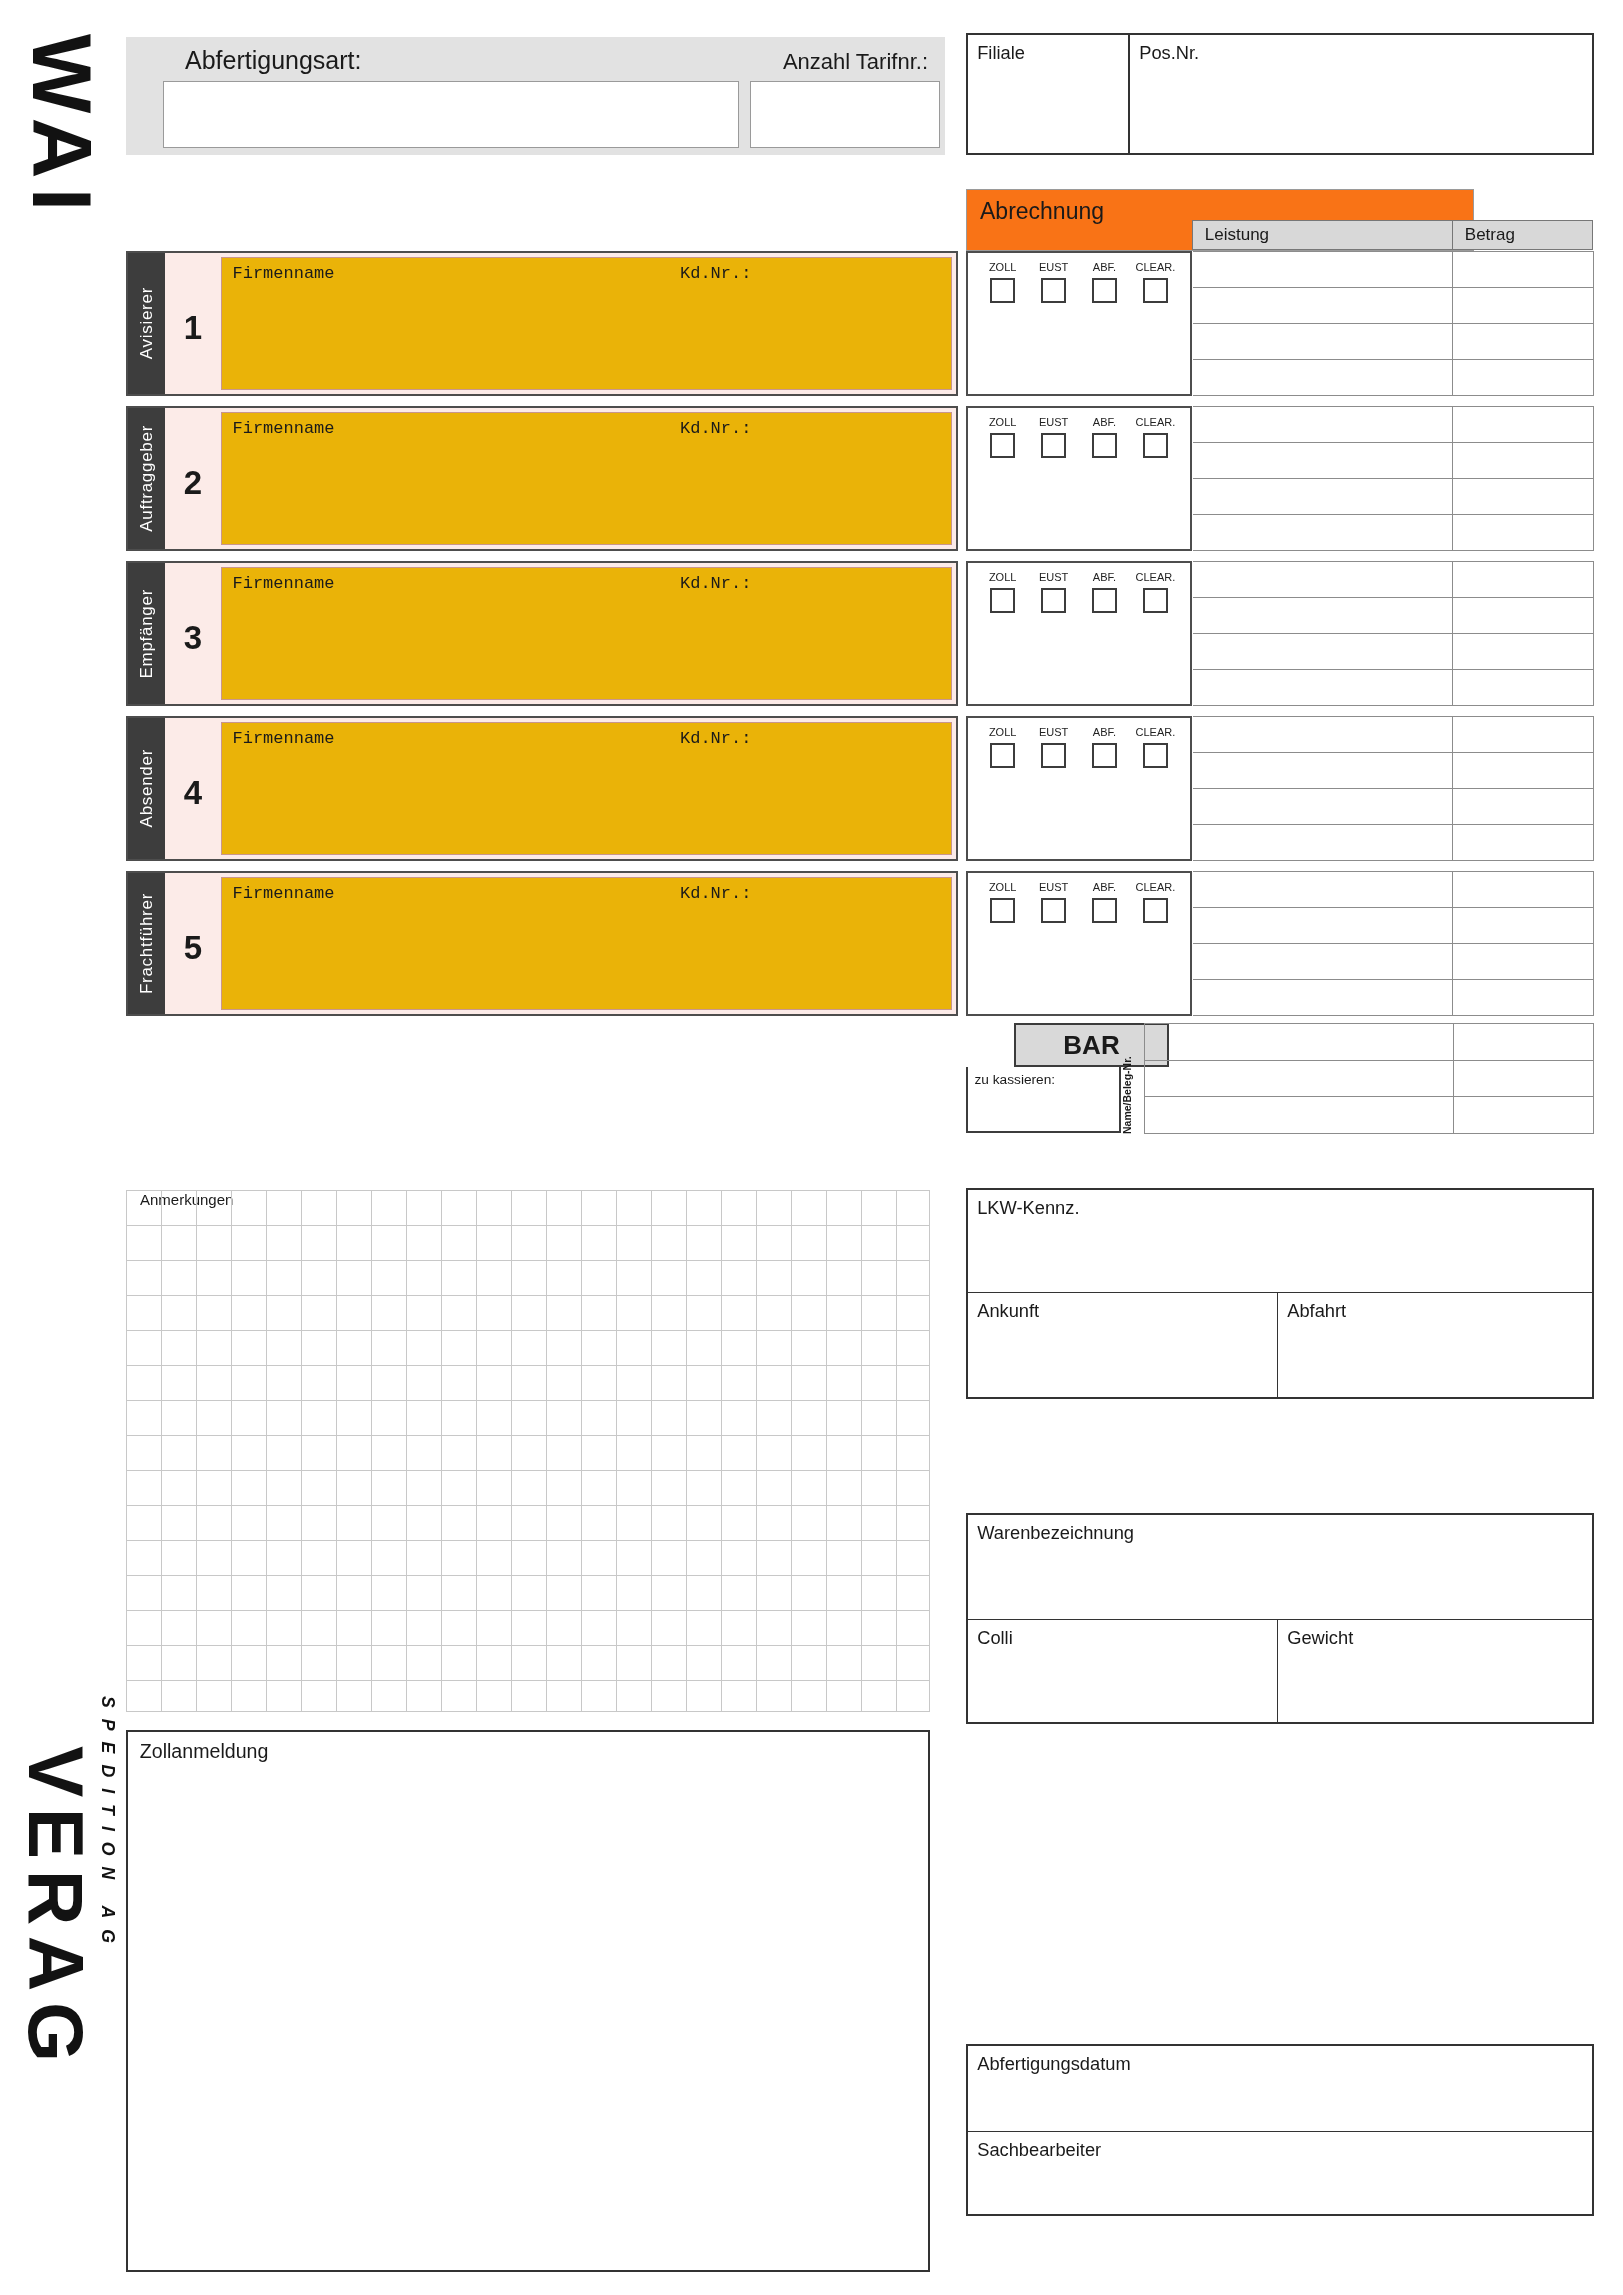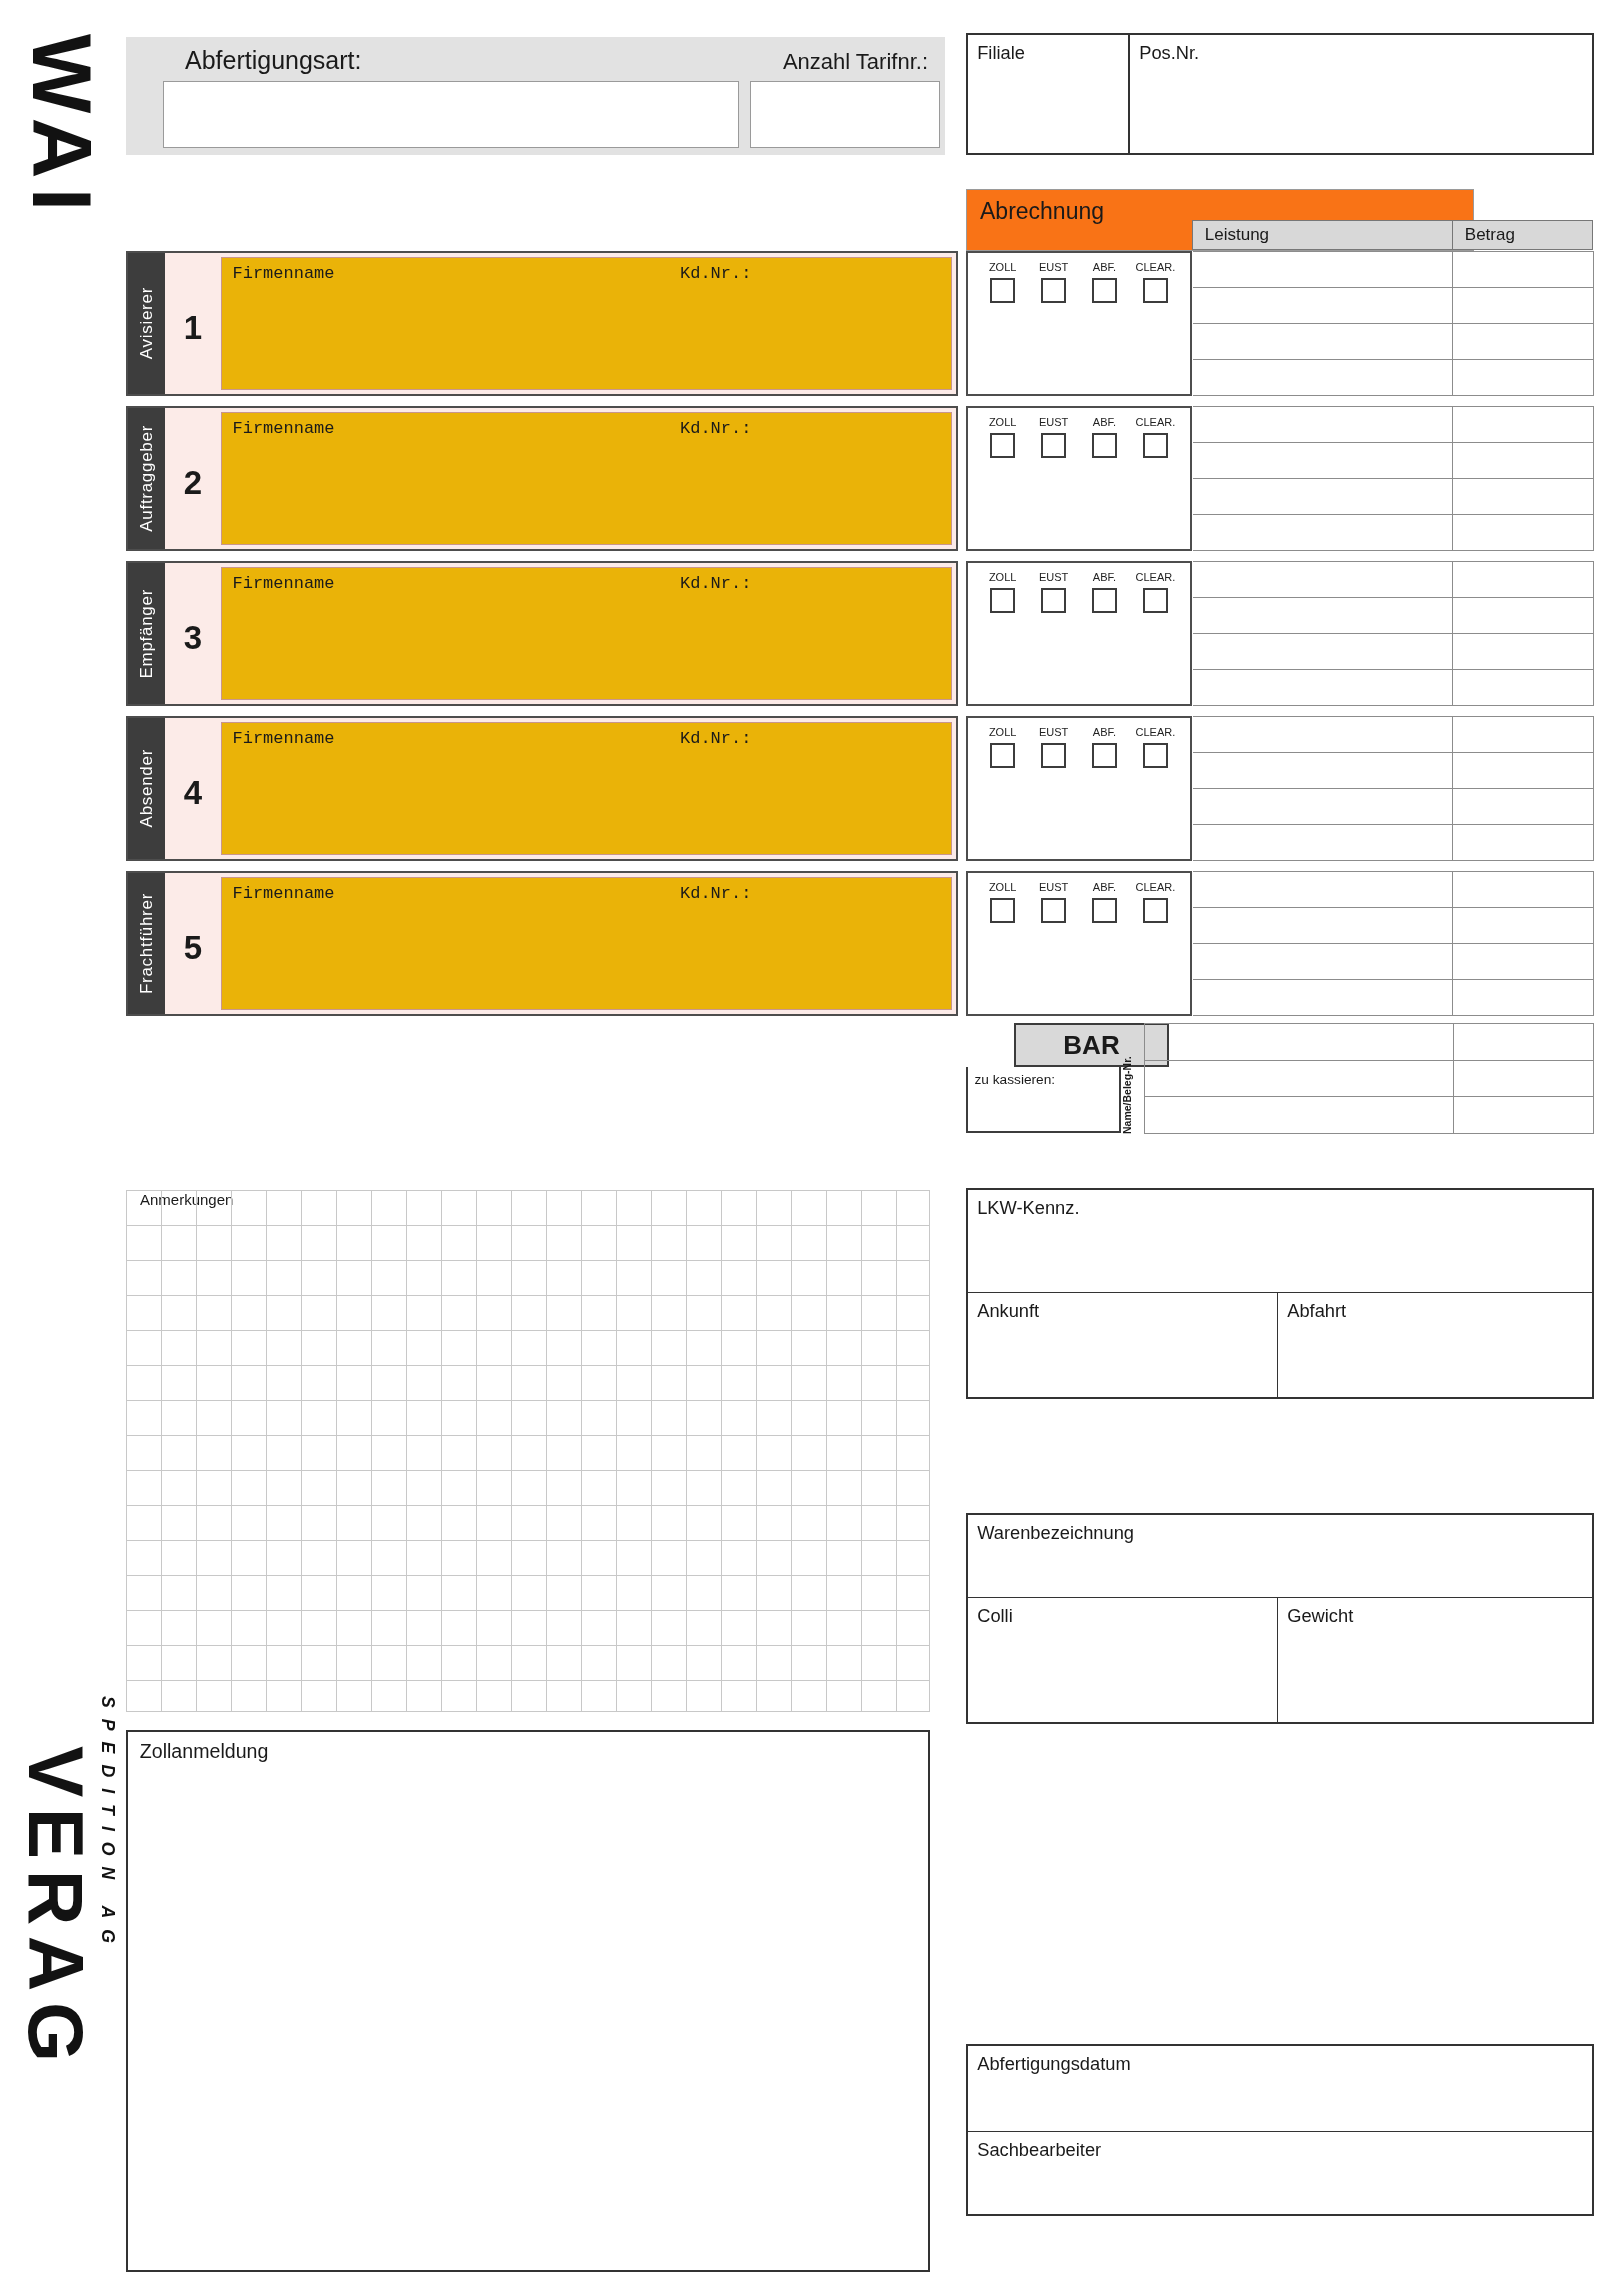--- a/index.html
+++ b/index.html
@@ -70,21 +70,21 @@
   .anm-grid { left: 126px; top: 1190px; width: 804px; height: 522px;
     background-image: linear-gradient(to right, #c8c8c8 0.7px, transparent 0.7px), linear-gradient(to bottom, #c8c8c8 0.7px, transparent 0.7px);
     background-size: 35px 35px; border-right: 0.7px solid #c8c8c8; border-bottom: 0.7px solid #c8c8c8; }
 
   
   .panel-box { position: absolute; left: 966px; width: 628px; border: 2px solid #333; background: #fff; display: flex; flex-direction: column; }
   .lkw-box { top: 1188px; height: 211px; }
   .waren-box { top: 1513px; height: 211px; }
   .datum-box { top: 2044px; height: 172px; }
   .panel-row-top { height: 103px; border-bottom: 1.3px solid #333; }
-  .waren-box .panel-row-top { height: 83px; }
+  .waren-box .panel-row-top { height: 105px; }
   .datum-box .panel-row-top { height: 86px; }
   .panel-row-bottom { flex: 1; display: flex; }
   .panel-cell-l { width: 310px; border-right: 1.3px solid #333; }
   .panel-cell-r { flex: 1; }
 
   
   .zoll-box { left: 126px; top: 1730px; width: 804px; height: 542px; border: 2px solid #333; background: #fff; }
   .zoll-lbl { display: block; padding: 7.9px 11.8px; font-size: 19.6px; }
 </style>
 </head>

